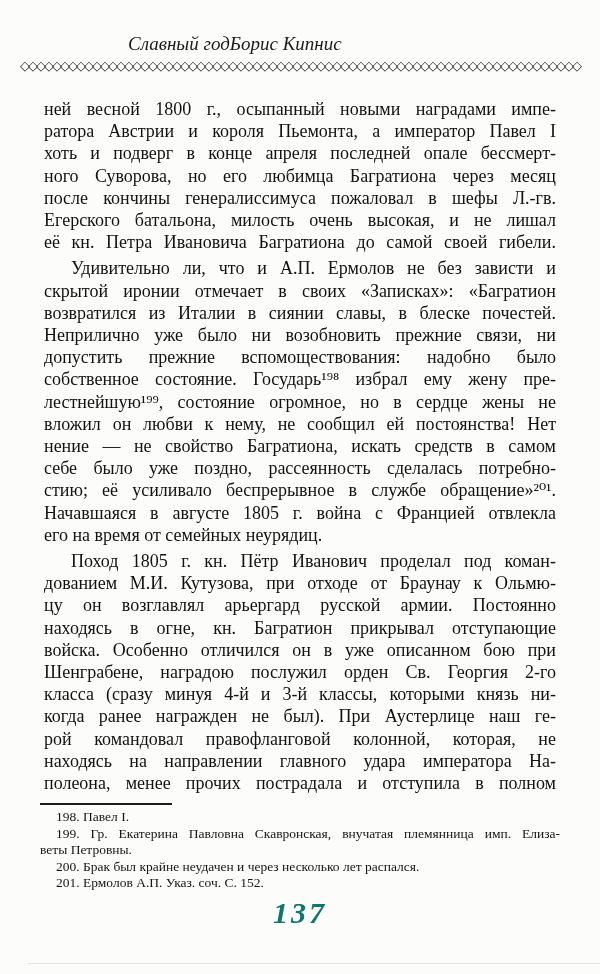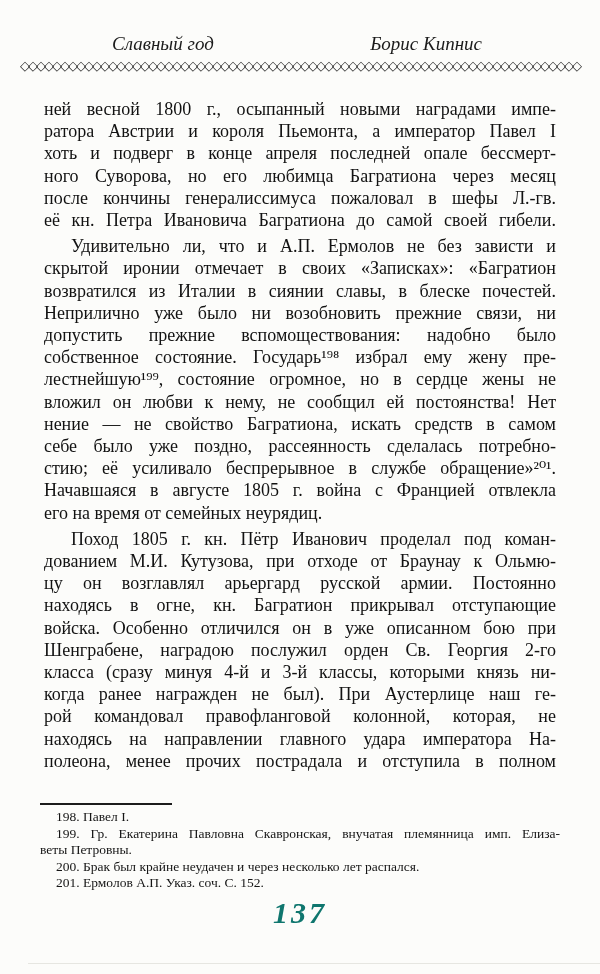--- a/index.html
+++ b/index.html
@@ -13,24 +13,24 @@
     height: 974px;
     background: #fcfcfa;
     color: #141414;
     font-family: "Liberation Serif", "DejaVu Serif", serif;
     overflow: hidden;
   }
   
   .running-header {
     position: absolute;
     top: 33px;
-    left: 0;
+    left: 16px;
     right: 0;
     display: flex;
-    justify-content: space-between;
+    justify-content: flex-start;
     padding: 0 118px 0 112px;
     font-style: italic;
     font-size: 19px;
     line-height: 22px;
     color: #1b1b1b;
   }
   
   .ornament {
     position: absolute;
     top: 57px;
@@ -114,20 +114,21 @@
 
   <div class="ornament">◇◇◇◇◇◇◇◇◇◇◇◇◇◇◇◇◇◇◇◇◇◇◇◇◇◇◇◇◇◇◇◇◇◇◇◇◇◇◇◇◇◇◇◇◇◇◇◇◇◇◇◇◇◇◇◇◇◇◇◇◇◇◇◇◇◇◇◇◇◇</div>
 
   <div class="body-text">
       <div class="para">
         <div class="line just">ней весной 1800 г., осыпанный новыми наградами импе-</div>
         <div class="line just">ратора Австрии и короля Пьемонта, а император Павел I</div>
         <div class="line just">хоть и подверг в конце апреля последней опале бессмерт-</div>
         <div class="line just">ного Суворова, но его любимца Багратиона через месяц</div>
         <div class="line just">после кончины генералиссимуса пожаловал в шефы Л.-гв.</div>
+        <div class="line just">Егерского батальона, милость очень высокая, и не лишал</div>
         <div class="line just">её кн. Петра Ивановича Багратиона до самой своей гибели.</div>
       </div>
       <div class="para">
         <div class="line just first">Удивительно ли, что и А.П. Ермолов не без зависти и</div>
         <div class="line just">скрытой иронии отмечает в своих «Записках»: «Багратион</div>
         <div class="line just">возвратился из Италии в сиянии славы, в блеске почестей.</div>
         <div class="line just">Неприлично уже было ни возобновить прежние связи, ни</div>
         <div class="line just">допустить прежние вспомоществования: надобно было</div>
         <div class="line just">собственное состояние. Государь¹⁹⁸ избрал ему жену пре-</div>
         <div class="line just">лестнейшую¹⁹⁹, состояние огромное, но в сердце жены не</div>

